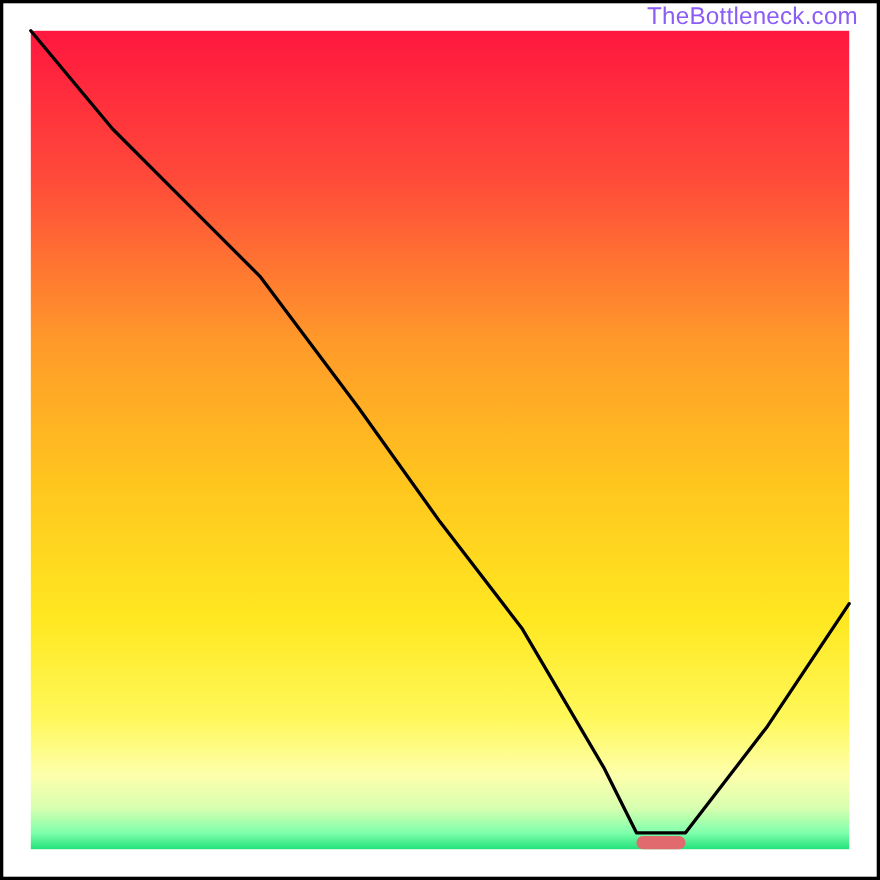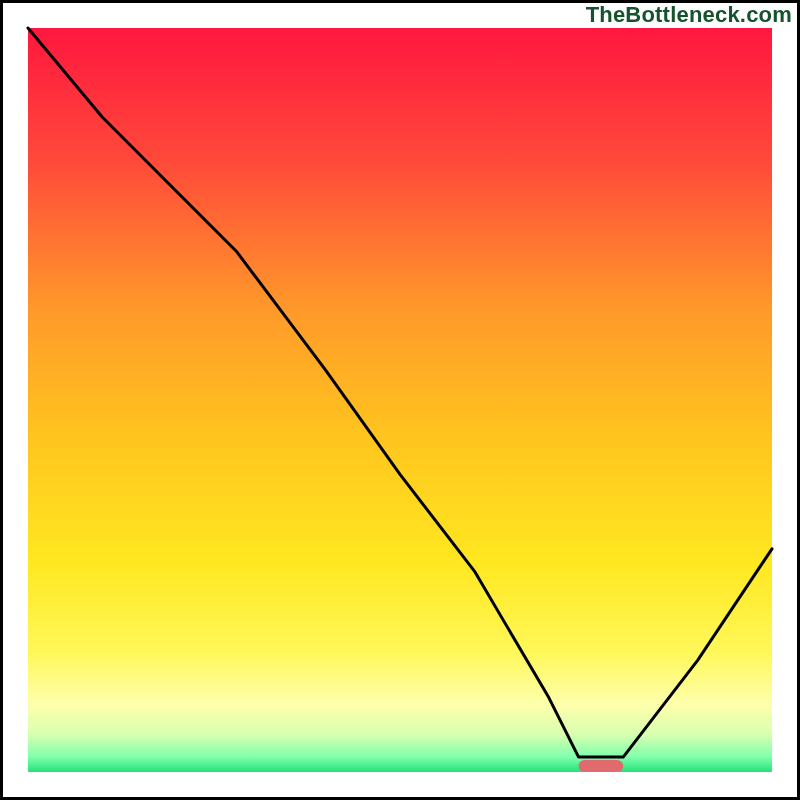--- a/index.html
+++ b/index.html
@@ -11,24 +11,24 @@
     font-family: Arial, Helvetica, sans-serif;
   }
   .container {
     position: relative;
     width: 800px;
     height: 800px;
   }
   .watermark {
     position: absolute;
     top: 2px;
-    right: 8px;
+    right: 20px;
     font-size: 22px;
-    font-weight: 700;
-    color: #14532d;
+    font-weight: 400;
+    color: #8b5cf6;
     letter-spacing: 0.2px;
     z-index: 20;
   }
   svg {
     display: block;
   }
 </style>
 </head>
 <body>
 <div class="container">

